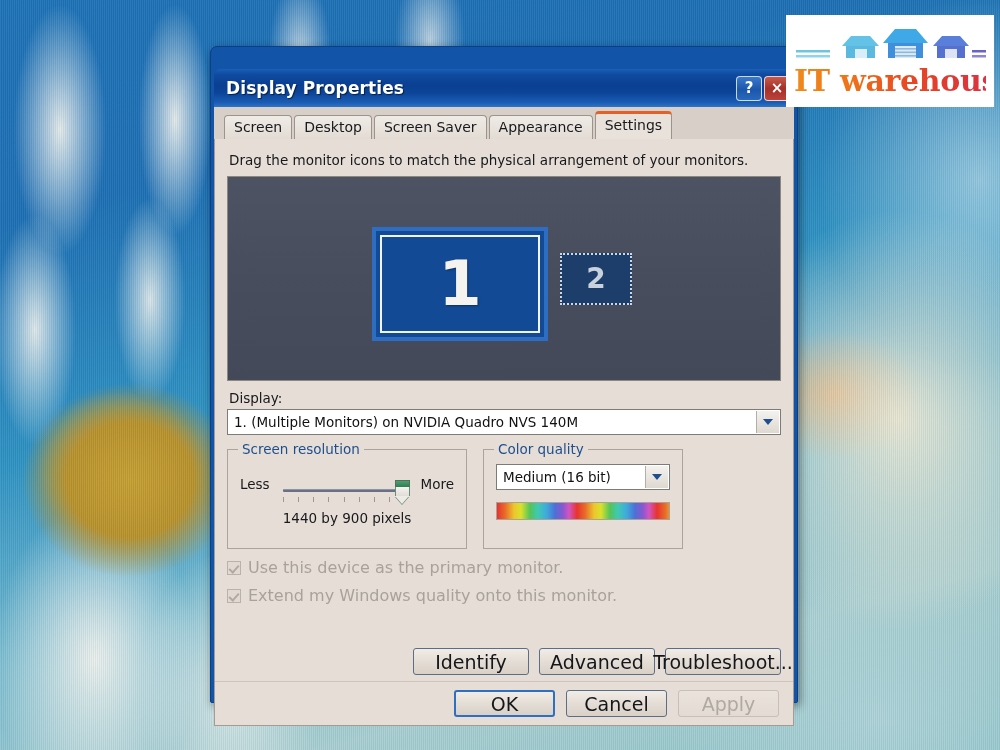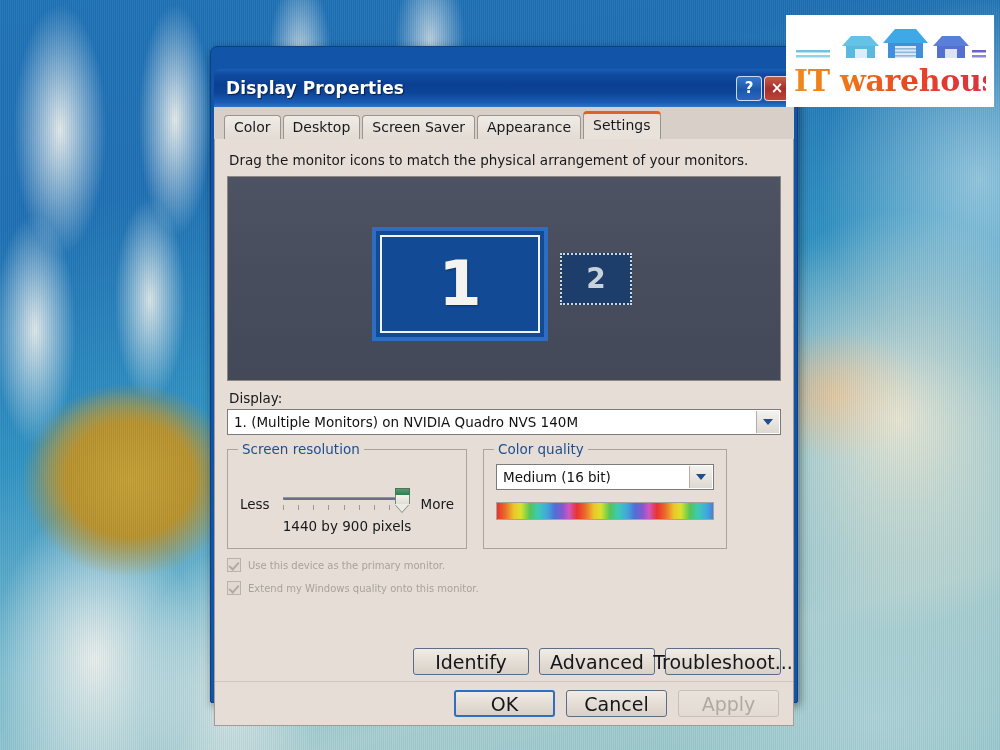--- a/index.html
+++ b/index.html
@@ -237,26 +237,26 @@
   }
   .group > .legend {
     position: absolute;
     top: -9px; left: 10px;
     background: #e6ded6;
     padding: 0 4px;
     font-size: 13.5px;
     color: #1d4f8f;
   }
   #group-res { width: 240px; height: 100px; }
-  #group-color { width: 244px; height: 100px; }
+  #group-color { width: 200px; height: 100px; }
 
   
   #slider-row {
-    display: flex; align-items: flex-end;
-    margin-top: 20px;
+    display: flex; align-items: flex-start;
+    margin-top: 12px;
   }
   .slider-side {
     font-size: 13.5px; color: #16181b;
     white-space: nowrap;
   }
   #slider-wrap {
     flex: 1;
     position: relative;
     height: 28px;
     margin: 0 9px;
@@ -319,21 +319,21 @@
     background: repeating-linear-gradient(to right,
       #e8332e 0px, #e86a2a 8px, #ecc62c 17px, #d8e22e 24px,
       #54c45a 33px, #3fc9b4 41px, #3fa8dd 50px, #4f6fd6 58px,
       #8a57cf 66px, #d355c0 72px, #e8332e 80px);
   }
 
   
   .cbrow {
     display: flex; align-items: center;
     margin-top: 9px;
-    font-size: 10px;
+    font-size: 16px;
     color: #a9a29a;
   }
   .cbrow:first-of-type { margin-top: 14px; }
   .cbox {
     width: 14px; height: 14px;
     border: 1px solid #b8b2aa;
     background: #e2dad2;
     margin-right: 7px;
     position: relative;
     flex: none;
@@ -430,21 +430,21 @@
 
   <div id="dialog">
 
     <div id="titlebar">
       <div id="title-text">Display Properties</div>
       <div class="tb-btn" id="help-btn">?</div>
       <div class="tb-btn" id="close-btn">×</div>
     </div>
 
     <div id="tab-strip">
-      <div class="tab">Color</div>
+      <div class="tab">Screen</div>
       <div class="tab">Desktop</div>
       <div class="tab">Screen Saver</div>
       <div class="tab">Appearance</div>
       <div class="tab active">Settings</div>
     </div>
 
     <div id="body">
 
       <div id="hint">Drag the monitor icons to match the physical arrangement of your monitors.</div>
 

